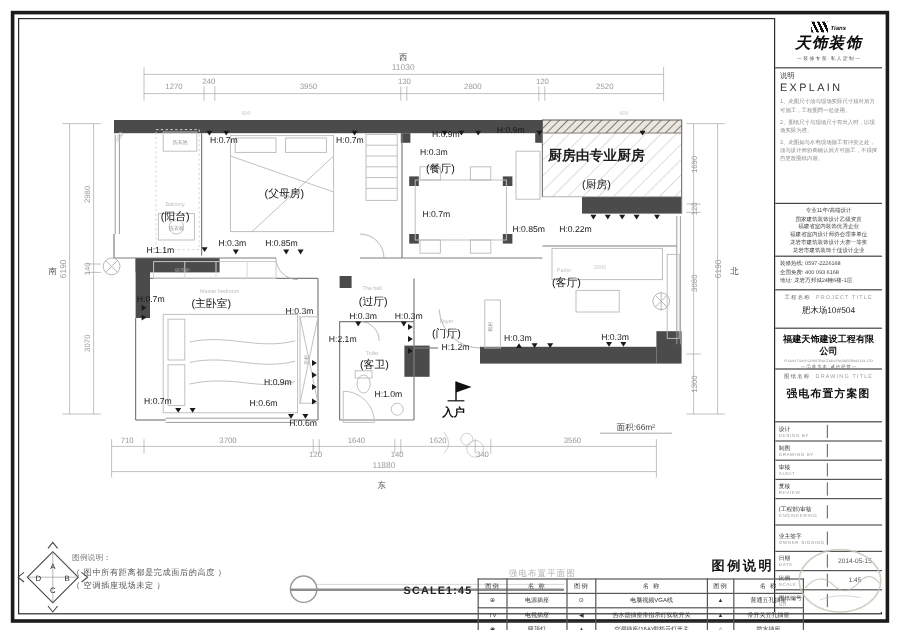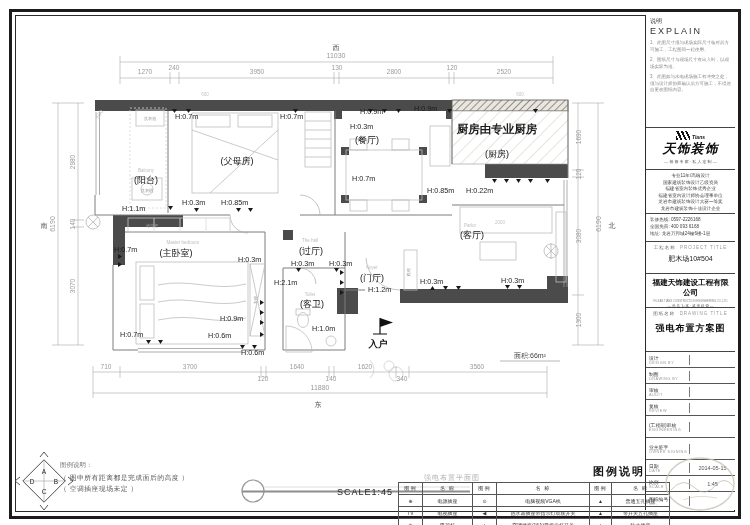--- a/index.html
+++ b/index.html
@@ -56,21 +56,21 @@
   .lg-ic{font-size:5px;color:#111;}
   .lg-pair{display:inline-block;margin:0 2px;}
   .lg-wire{display:inline-block;width:22px;height:3px;background:#111;vertical-align:middle;}
   
   .footnote{position:absolute;left:60px;top:461px;z-index:2;}
   .ft-title{font-size:6.5px;color:#777;margin-bottom:3px;}
   .ft-line{font-size:6.8px;color:#555;line-height:1.55;letter-spacing:.5px;}
   
   .scalebar{position:absolute;left:250px;top:473px;width:230px;z-index:2;}
   .sb-name{font-size:7px;color:#b0b0b0;text-align:right;letter-spacing:1px;}
-  .sb-scale{font-size:9px;font-weight:normal;color:#222;text-align:center;margin-top:4px;letter-spacing:1px;}
+  .sb-scale{font-size:9px;font-weight:bold;color:#222;text-align:center;margin-top:4px;letter-spacing:1px;}
   .stamp{position:absolute;left:655px;top:448px;z-index:3;pointer-events:none;}
 </style>
 </head>
 <body>
 
 <div class="sheet">
   <div class="frame-outer"></div>
   <div class="frame-inner"></div>
 
   <svg class="plan" width="750" height="525" viewBox="0 0 750 525">
@@ -423,34 +423,34 @@
         <text x="238" y="262">H:0.3m</text>
         <text x="220" y="321">H:0.9m</text>
         <text x="120" y="337">H:0.7m</text>
         <text x="208" y="338">H:0.6m</text>
         <text x="241" y="355">H:0.6m</text>
       </g>
     </g>
   </svg>
 
   <aside class="titleblock">
+    <section class="tb-sec tb-logo">
+      <div class="logo-top">
+        <span class="logo-slash"></span>
+        <span class="logo-tians">Tians</span>
+      </div>
+      <div class="logo-big">天饰装饰</div>
+      <div class="logo-tag">— 装 修 专 家 · 私 人 定 制 —</div>
+    </section>
     <section class="tb-sec tb-explain">
       <div class="tb-cn">说明</div>
       <div class="tb-en">EXPLAIN</div>
       <p class="tb-note">1、此图尺寸须与现场实际尺寸核对后方可施工，工程图同一起使用。</p>
       <p class="tb-note">2、图纸尺寸与现场尺寸有出入时，以现场实际为准。</p>
       <p class="tb-note">3、此图如与水电现场施工有冲突之处，须与设计师协商确认后方可施工，不得擅自更改图纸内容。</p>
-    </section>
-    <section class="tb-sec tb-logo">
-      <div class="logo-top">
-        <span class="logo-slash"></span>
-        <span class="logo-tians">Tians</span>
-      </div>
-      <div class="logo-big">天饰装饰</div>
-      <div class="logo-tag">— 装 修 专 家 · 私 人 定 制 —</div>
     </section>
     <section class="tb-sec tb-creds">
       <div>专业11年/高端设计</div>
       <div>国家建筑装饰设计乙级资质</div>
       <div>福建省室内装饰优秀企业</div>
       <div>福建省室内设计师协会理事单位</div>
       <div>龙岩市建筑装饰设计大赛一等奖</div>
       <div>龙岩市建筑装饰十佳设计企业</div>
     </section>
     <section class="tb-sec tb-contact">

